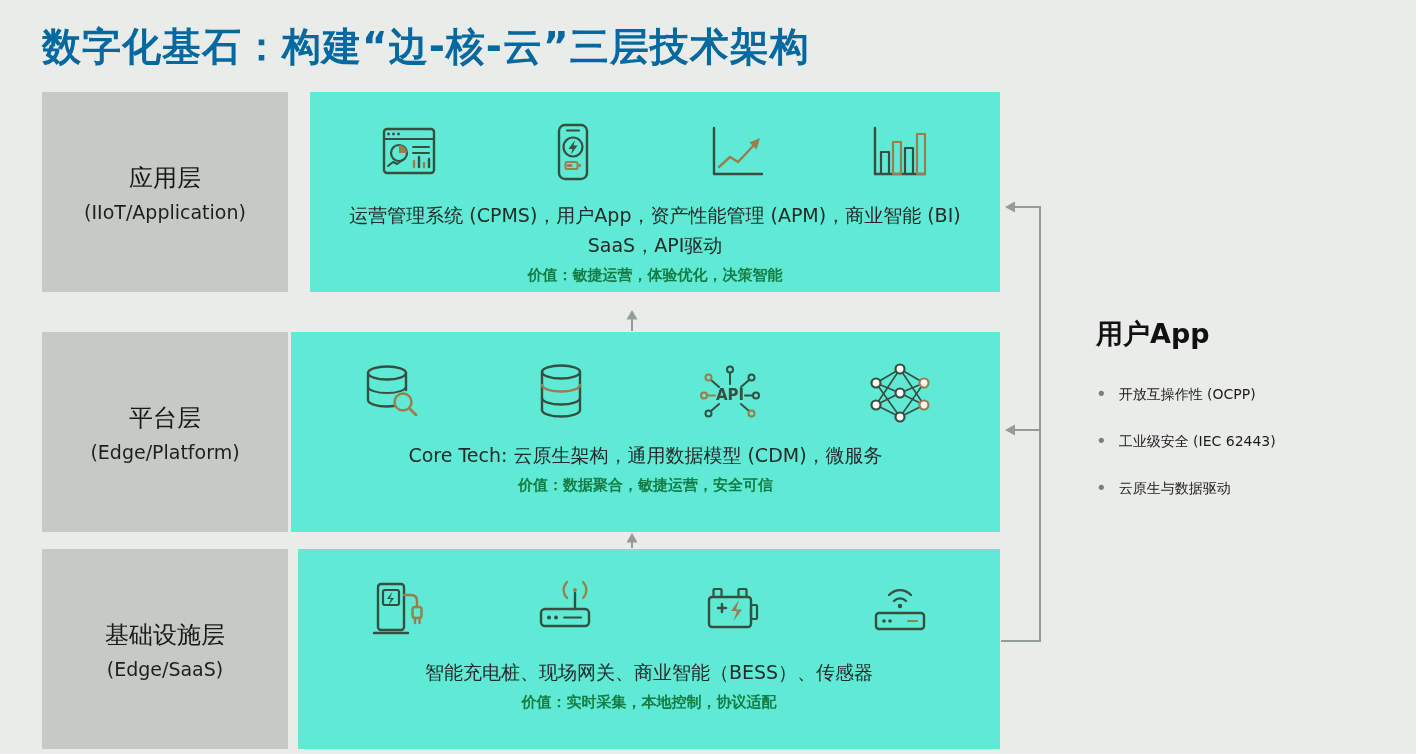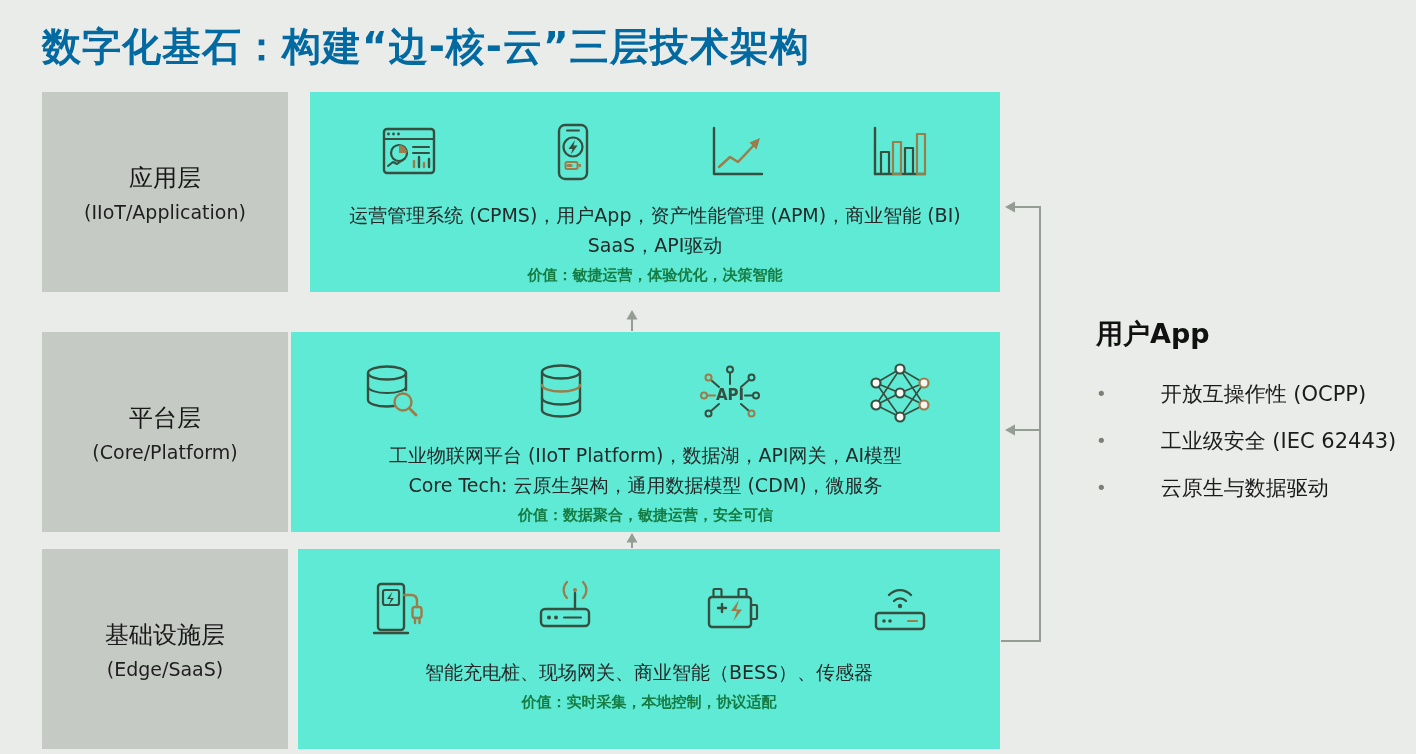--- a/index.html
+++ b/index.html
@@ -36,21 +36,21 @@
     display:flex; justify-content:space-between; align-items:center;
   }
   .icon-box { width:76px; height:76px; display:flex; align-items:center; justify-content:center; }
   .text-line  { font-size:19px; color:#26292a; line-height:30px; white-space:nowrap; }
   .value-line { font-size:15px; font-weight:bold; color:#167c43; line-height:31px; white-space:nowrap; }
   .arrows { position:absolute; left:0; top:0; pointer-events:none; }
   .principles { position:absolute; left:1096px; top:316px; width:310px; }
   .principles-title { font-size:27px; font-weight:bold; color:#111; margin-bottom:28px; }
   .principle-item { display:flex; gap:12px; align-items:flex-start; margin-bottom:19px; }
   .principle-bullet { font-size:18px; color:#7d7f76; line-height:28px; }
-  .principle-text { font-size:21px; color:#1b1b1b; line-height:28px; white-space:nowrap;margin-left:42px; }
+  .principle-text { font-size:14px; color:#1b1b1b; line-height:28px; white-space:nowrap; }
   svg { display:block; }
 </style>
 </head>
 <body>
 
 <h1 class="page-title">数字化基石：构建“边-核-云”三层技术架构</h1>
 
 <section class="layer layer-app">
   <div class="layer-label">
     <div class="label-zh">应用层</div>
@@ -107,21 +107,21 @@
     </div>
     <div class="text-line">运营管理系统 (CPMS)，用户App，资产性能管理 (APM)，商业智能 (BI)</div>
     <div class="text-line">SaaS，API驱动</div>
     <div class="value-line">价值：敏捷运营，体验优化，决策智能</div>
   </div>
 </section>
 
 <section class="layer layer-plat">
   <div class="layer-label">
     <div class="label-zh">平台层</div>
-    <div class="label-en">(Core/Platform)</div>
+    <div class="label-en">(Edge/Platform)</div>
   </div>
   <div class="layer-content">
     <div class="icons-row">
       <span class="icon-box">
         <svg width="74" height="74" viewBox="0 0 74 74" fill="none" stroke-linecap="round" stroke-linejoin="round">
           <ellipse cx="33" cy="17" rx="19" ry="6.5" stroke="#374f40" stroke-width="2.4"></ellipse>
           <path d="M14 17 V44 c0 3.6 8.5 6.5 19 6.5 2.4 0 4.7-.15 6.8-.45" stroke="#374f40" stroke-width="2.4"></path>
           <path d="M52 17 V34" stroke="#374f40" stroke-width="2.4"></path>
           <path d="M14 30.5 c0 3.6 8.5 6.5 19 6.5 s19 -2.9 19 -6.5" stroke="#374f40" stroke-width="2"></path>
           <circle cx="49" cy="46" r="8.5" stroke="#9c7c4a" stroke-width="2.4"></circle>
@@ -176,21 +176,20 @@
           <circle cx="13" cy="27" r="4.5" fill="#f6f7f4" stroke="#374f40" stroke-width="2.2"></circle>
           <circle cx="13" cy="49" r="4.5" fill="#f6f7f4" stroke="#374f40" stroke-width="2.2"></circle>
           <circle cx="37" cy="13" r="4.5" fill="#f6f7f4" stroke="#374f40" stroke-width="2.2"></circle>
           <circle cx="37" cy="37" r="4.5" fill="#f6f7f4" stroke="#374f40" stroke-width="2.2"></circle>
           <circle cx="37" cy="61" r="4.5" fill="#f6f7f4" stroke="#374f40" stroke-width="2.2"></circle>
           <circle cx="61" cy="27" r="4.5" fill="#f6f7f4" stroke="#9c7c4a" stroke-width="2.2"></circle>
           <circle cx="61" cy="49" r="4.5" fill="#f6f7f4" stroke="#9c7c4a" stroke-width="2.2"></circle>
         </svg>
       </span>
     </div>
-    <div class="text-line">工业物联网平台 (IIoT Platform)，数据湖，API网关，AI模型</div>
     <div class="text-line">Core Tech: 云原生架构，通用数据模型 (CDM)，微服务</div>
     <div class="value-line">价值：数据聚合，敏捷运营，安全可信</div>
   </div>
 </section>
 
 <section class="layer layer-infra">
   <div class="layer-label">
     <div class="label-zh">基础设施层</div>
     <div class="label-en">(Edge/SaaS)</div>
   </div>

